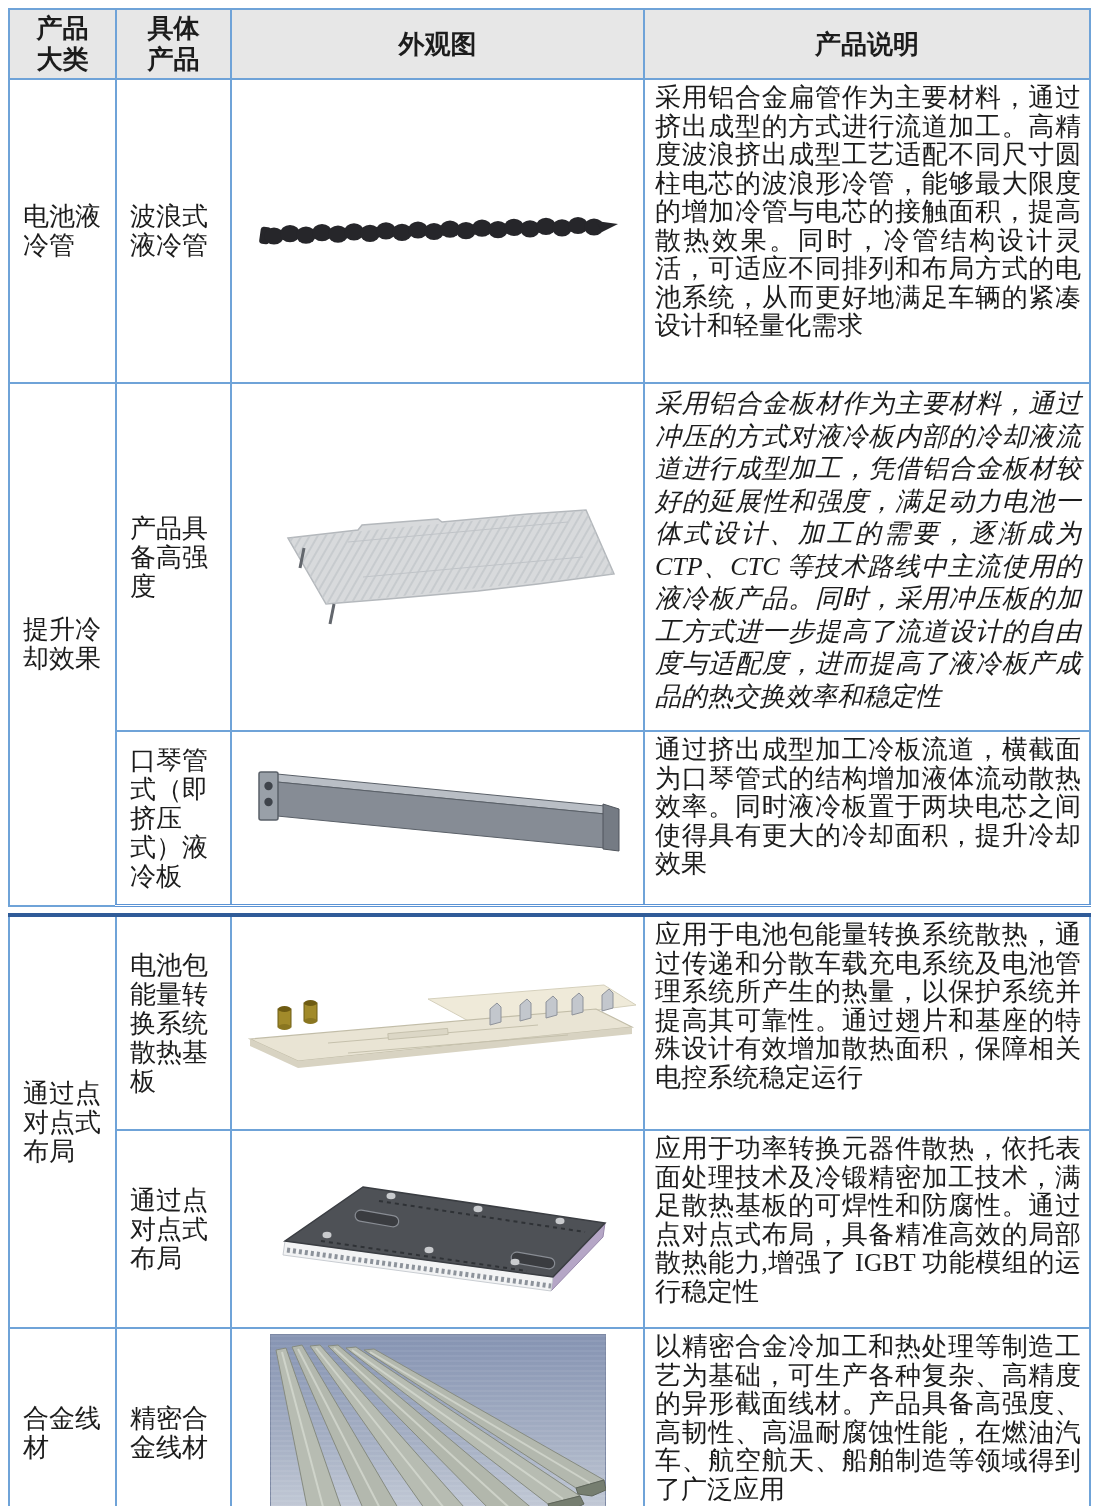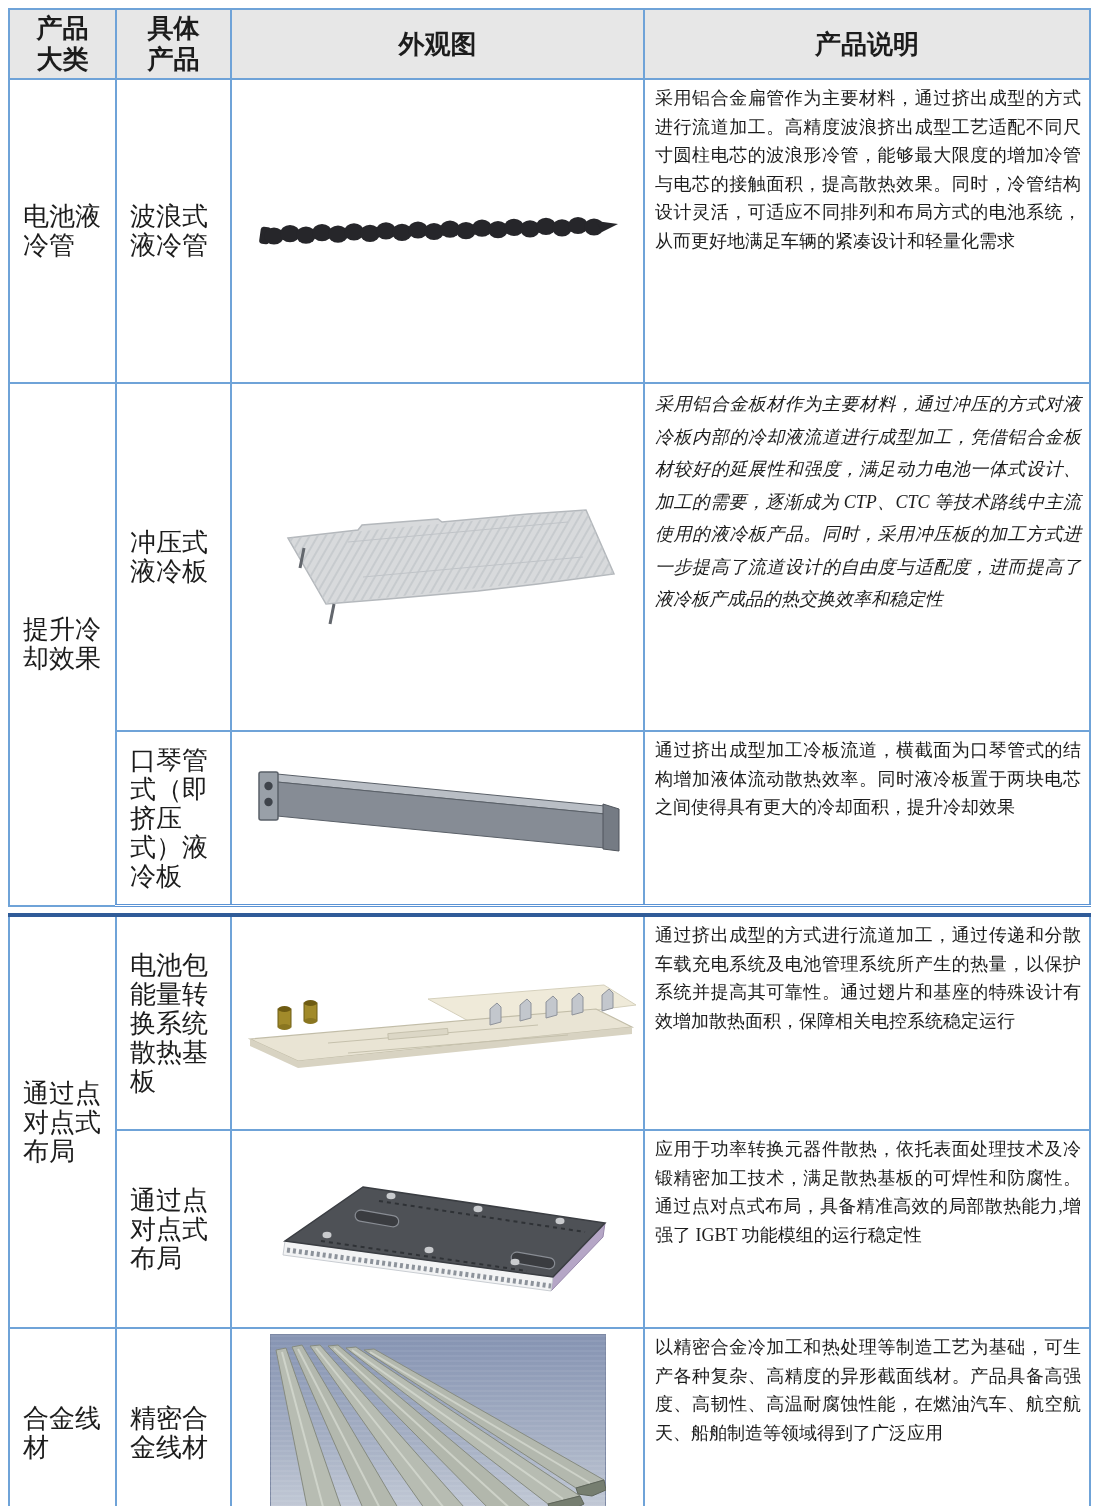--- a/index.html
+++ b/index.html
@@ -8,21 +8,21 @@
     font-family:"Liberation Serif","DejaVu Serif",serif;
     color:#1c1c1c;
   }
   .sheet{padding:8px 0 0 8px;}
   table{border-collapse:collapse;table-layout:fixed;width:1081px;}
   td,th{border:2px solid #6fa3d8;vertical-align:middle;overflow:hidden;}
   th{background:#e7e7e7;font-weight:bold;font-size:26px;line-height:31px;
      text-align:center;white-space:pre-line;padding:2px 0;}
   .cat,.prod{font-size:26px;line-height:29px;text-align:left;padding:2px 0 2px 13px;}
   .imgcell{text-align:center;vertical-align:middle;background:#ffffff;}
-  .desc{font-size:18px;line-height:28.5px;text-align:justify;vertical-align:top;
+  .desc{font-size:26px;line-height:28.5px;text-align:justify;vertical-align:top;
         padding:4px 8px 0 10px;letter-spacing:0;}
   .desc.lh-lg{line-height:32.5px;font-style:italic;}
   .t1 tr:last-child td{border-bottom:3px double #5b93d5;}
   .t2 tr:first-child td{border-top:4px solid #2f5b98;}
   .page-gap{height:6px;}
   svg{display:block;margin:0 auto;}
 </style>
 </head>
 <body>
 
@@ -73,21 +73,21 @@
               <ellipse cx="326" cy="23.5" rx="10" ry="8.6" fill="#26262a"></ellipse>
           <ellipse cx="342" cy="25.0" rx="10" ry="8.6" fill="#26262a"></ellipse>
           <polygon points="344,19 366,22 350,30" fill="#26262a"></polygon>
         </svg>
       </td>
       <td class="desc">采用铝合金扁管作为主要材料，通过挤出成型的方式进行流道加工。高精度波浪挤出成型工艺适配不同尺寸圆柱电芯的波浪形冷管，能够最大限度的增加冷管与电芯的接触面积，提高散热效果。同时，冷管结构设计灵活，可适应不同排列和布局方式的电池系统，从而更好地满足车辆的紧凑设计和轻量化需求</td>
     </tr>
 
     <tr>
       <td class="cat" rowspan="2">提升冷却效果</td>
-      <td class="prod" style="height:342px">冲压式液冷板</td>
+      <td class="prod" style="height:342px">产品具备高强度</td>
       <td class="imgcell">
         <svg width="400" height="170" viewBox="0 0 400 170" aria-label="stamped-liquid-cold-plate-3d-render">
           <defs>
             <pattern id="pstripe" width="7" height="7" patternUnits="userSpaceOnUse" patternTransform="rotate(30)">
               <line x1="3" y1="0" x2="3" y2="7" stroke="#c3c7cb" stroke-width="2"></line>
             </pattern>
           </defs>
           <polygon points="50,66 120,58 124,53 200,47 204,50 290,42 348,38 376,102 300,112 240,119 150,127 88,132" fill="#d8dadc" stroke="#b4b8bc" stroke-width="1.5"></polygon>
           <polygon points="50,66 348,38 376,102 88,132" fill="url(#pstripe)" opacity="0.8"></polygon>
           <line x1="60" y1="56" x2="360" y2="30" stroke="#c3c7cb" stroke-width="0"></line>
@@ -152,21 +152,21 @@
           </g>
           <g fill="#c3c7cd" stroke="#8e929a" stroke-width="1">
             <polygon points="252,82 252,66 259,60 263,64 263,79"></polygon>
             <polygon points="282,78 282,62 289,56 293,60 293,75"></polygon>
             <polygon points="308,75 308,59 315,53 319,57 319,72"></polygon>
             <polygon points="334,72 334,56 341,50 345,54 345,69"></polygon>
             <polygon points="364,68 364,52 371,46 375,50 375,65"></polygon>
           </g>
         </svg>
       </td>
-      <td class="desc">通过挤出成型的方式进行流道加工，通过传递和分散车载充电系统及电池管理系统所产生的热量，以保护系统并提高其可靠性。通过翅片和基座的特殊设计有效增加散热面积，保障相关电控系统稳定运行</td>
+      <td class="desc">应用于电池包能量转换系统散热，通过传递和分散车载充电系统及电池管理系统所产生的热量，以保护系统并提高其可靠性。通过翅片和基座的特殊设计有效增加散热面积，保障相关电控系统稳定运行</td>
     </tr>
 
     <tr>
       <td class="prod" style="height:192px">通过点对点式布局</td>
       <td class="imgcell">
         <svg width="350" height="160" viewBox="0 0 350 160" aria-label="motor-inverter-heat-sink-baseplate-3d-render">
           <polygon points="342,74 290,128 288,142 340,88" fill="#b5a6c6" stroke="#9888ab" stroke-width="1"></polygon>
           <polygon points="22,92 290,128 288,142 20,106" fill="#f2f3f4" stroke="#c9cdd2" stroke-width="1"></polygon>
           <line x1="24" y1="101" x2="288" y2="137" stroke="#8d939b" stroke-width="5" stroke-dasharray="3,3"></line>
           <polygon points="100,38 342,74 290,128 22,92" fill="#4e5156" stroke="#3a3d42" stroke-width="1.5"></polygon>

